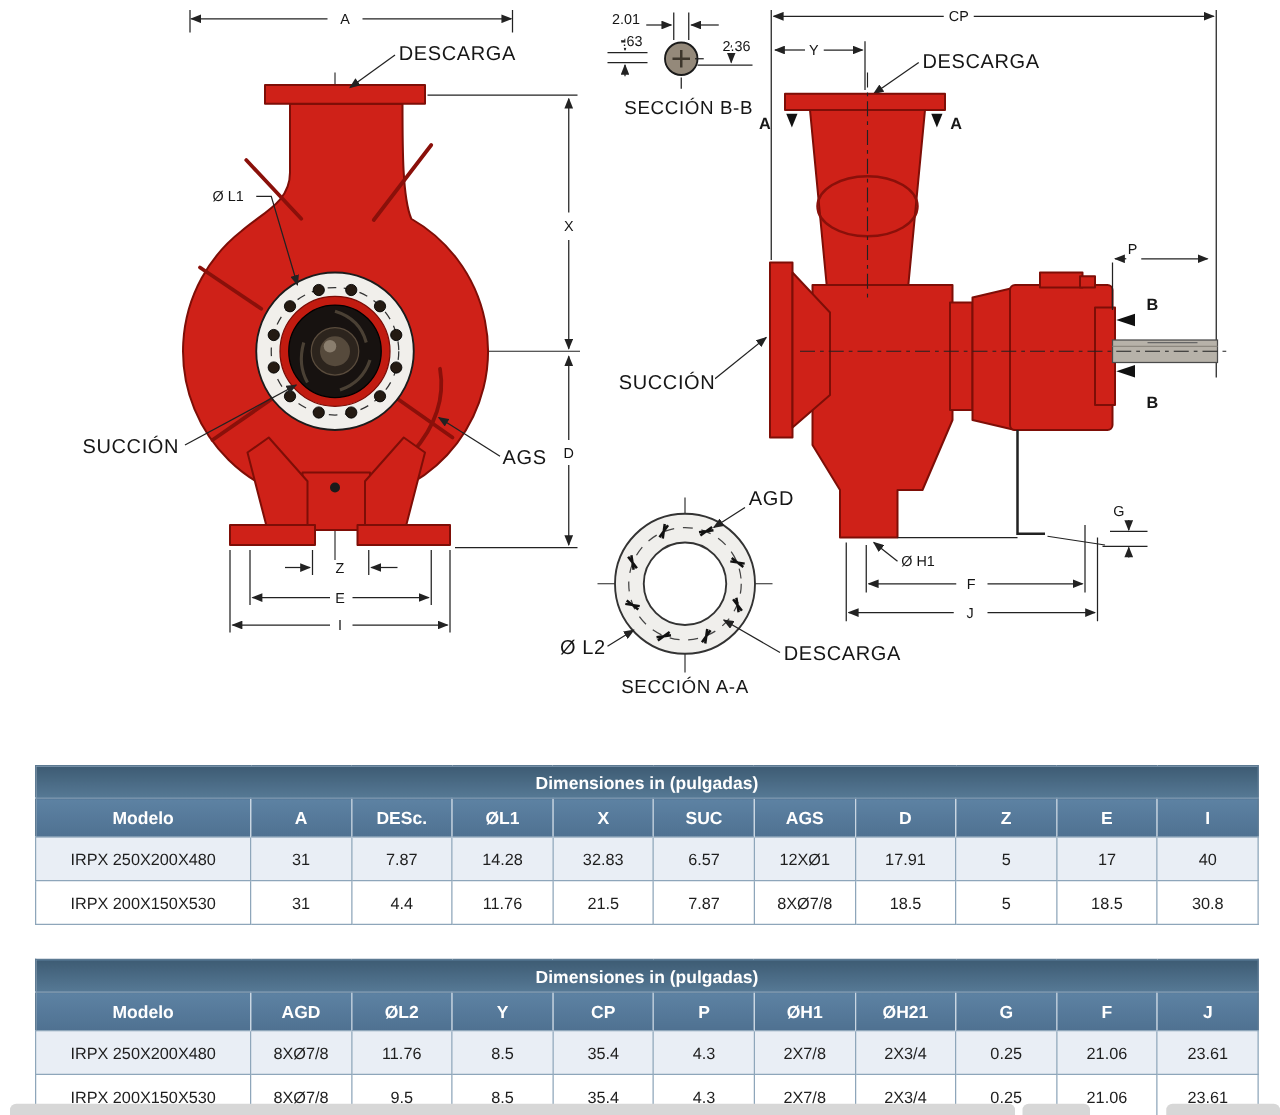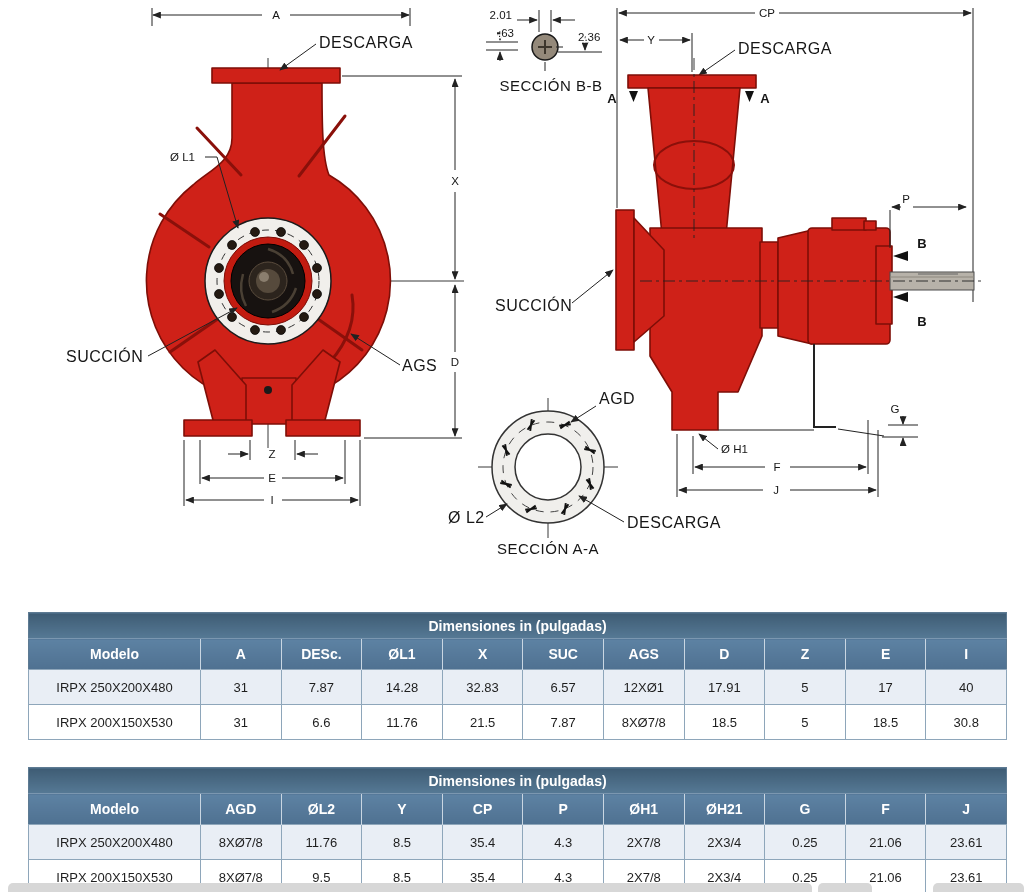--- a/index.html
+++ b/index.html
@@ -314,21 +314,21 @@
             <td>6.57</td>
             <td>12XØ1</td>
             <td>17.91</td>
             <td>5</td>
             <td>17</td>
             <td>40</td>
           </tr>
           <tr>
             <td>IRPX 200X150X530</td>
             <td>31</td>
-            <td>6.6</td>
+            <td>4.4</td>
             <td>11.76</td>
             <td>21.5</td>
             <td>7.87</td>
             <td>8XØ7/8</td>
             <td>18.5</td>
             <td>5</td>
             <td>18.5</td>
             <td>30.8</td>
           </tr>
         </tbody>

